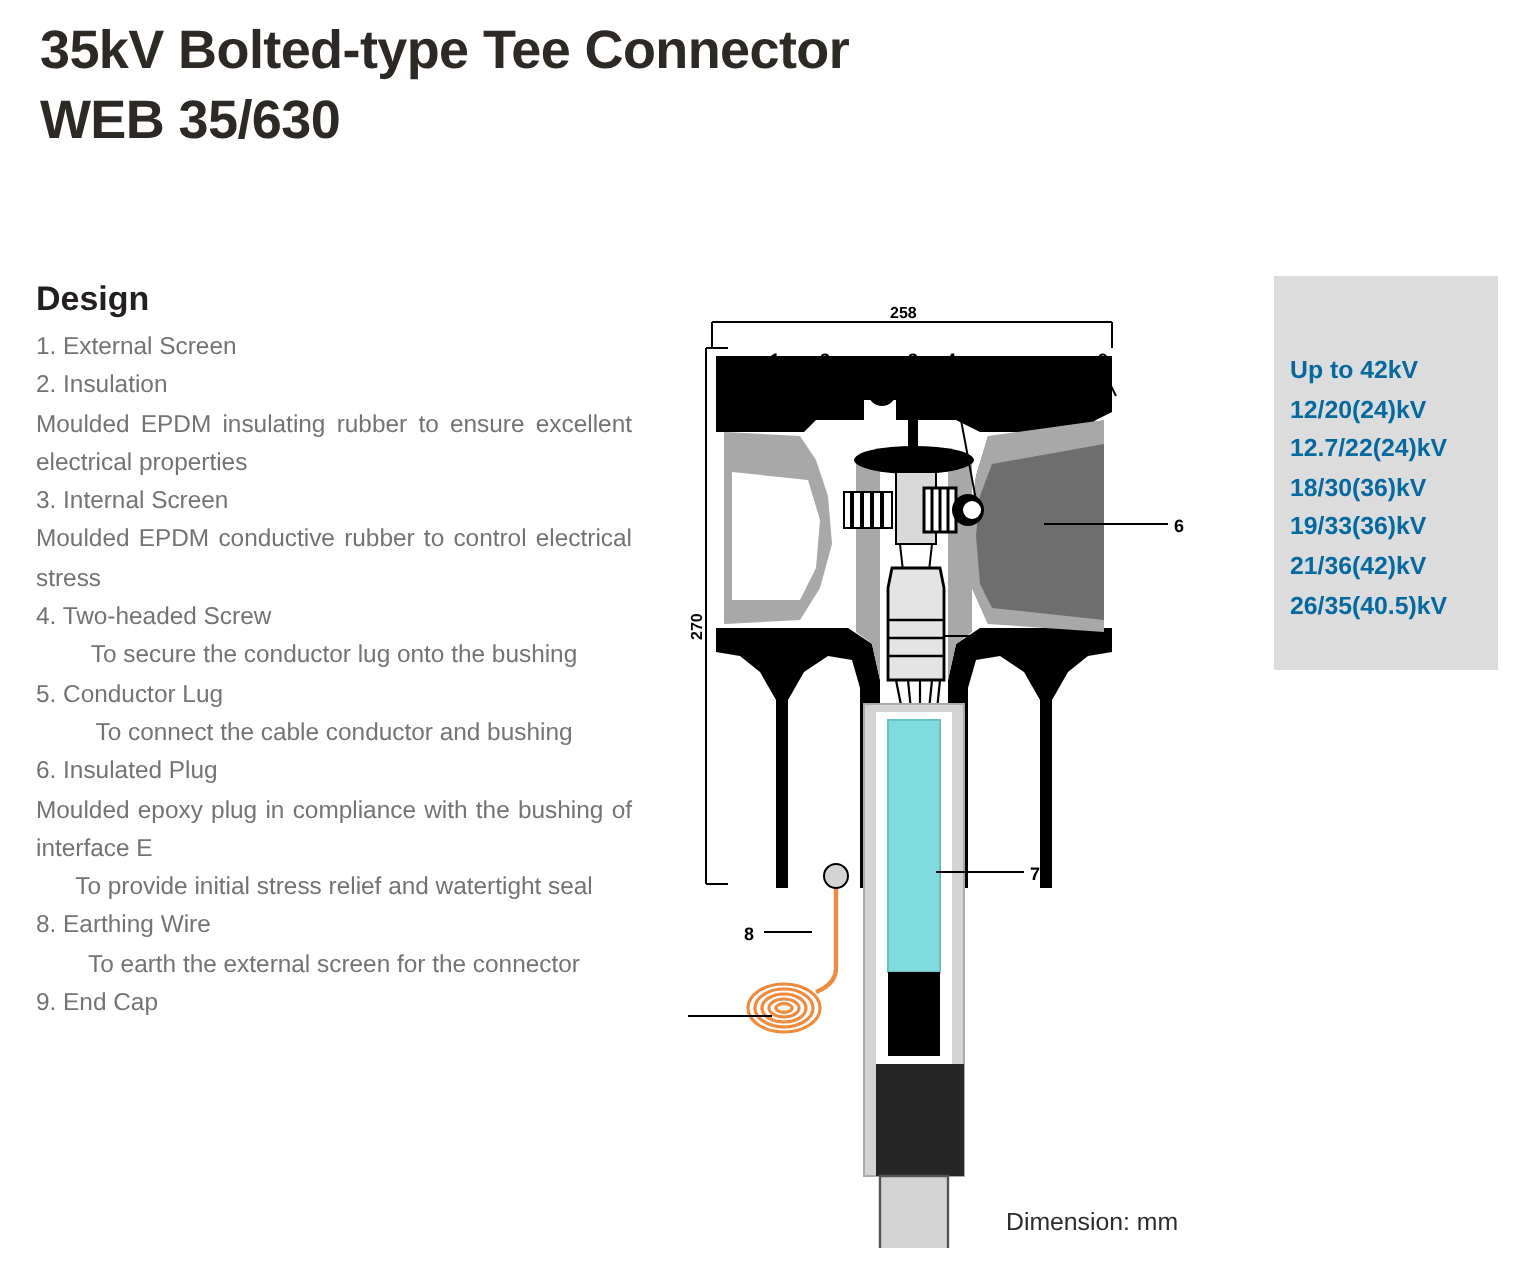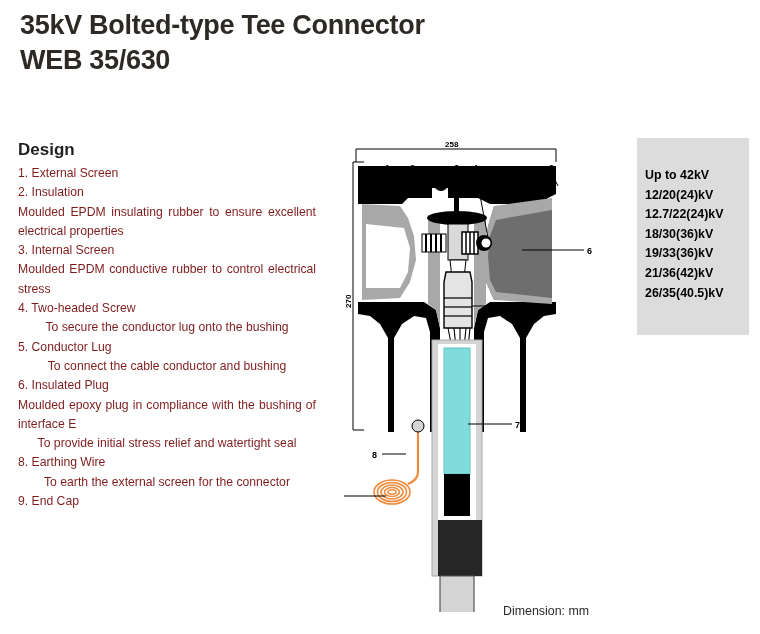--- a/index.html
+++ b/index.html
@@ -34,47 +34,47 @@
     font-weight: bold;
     color: #231f20;
     margin-top: 12px;
   }
   .design-list {
     position: absolute;
     left: 18px; top: 164px;
     width: 298px;
     font-size: 12.2px;
     line-height: 19.3px;
-    color: #7f1d1d;
+    color: #737373;
   }
   .item-title { white-space: nowrap; }
   .item-desc  { text-align: justify; text-justify: inter-word; }
   .item-desc.nowrap { text-align: center; }
 
   
   .volt-box {
     position: absolute;
     left: 637px; top: 138px;
     width: 112px; height: 197px;
     background: #dcdcdc;
   }
   .volt-list {
     position: absolute;
-    left: 645px; top: 166px;
+    left: 645px; top: 176px;
     width: 104px;
     font-size: 12.4px;
     font-weight: bold;
     line-height: 19.6px;
-    color: #000000;
+    color: #0369a1;
   }
 
   
   .diagram {
     position: absolute;
-    left: 344px; top: 132px;
+    left: 344px; top: 144px;
     width: 290px; height: 480px;
   }
   .dim-caption {
     position: absolute;
     left: 503px; top: 604px;
     font-size: 12.4px;
     color: #2b2b2b;
   }
 </style>
 </head>

